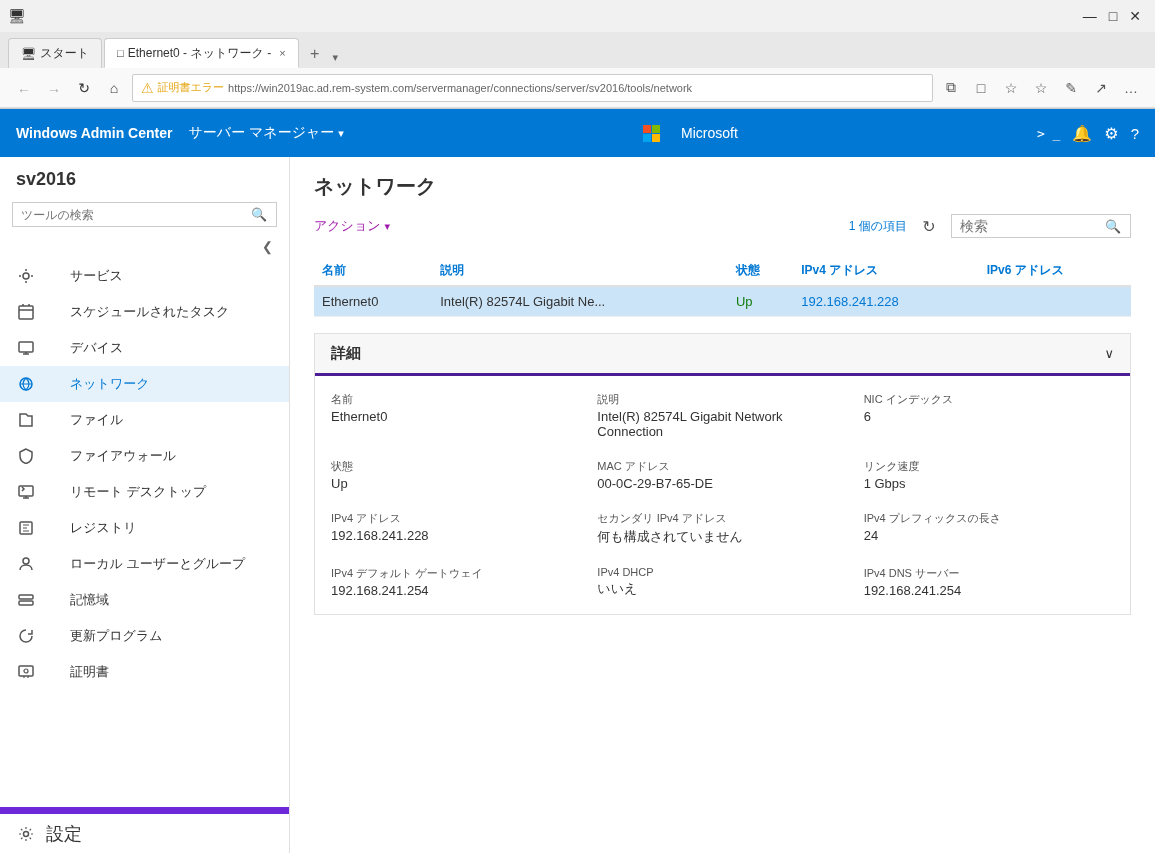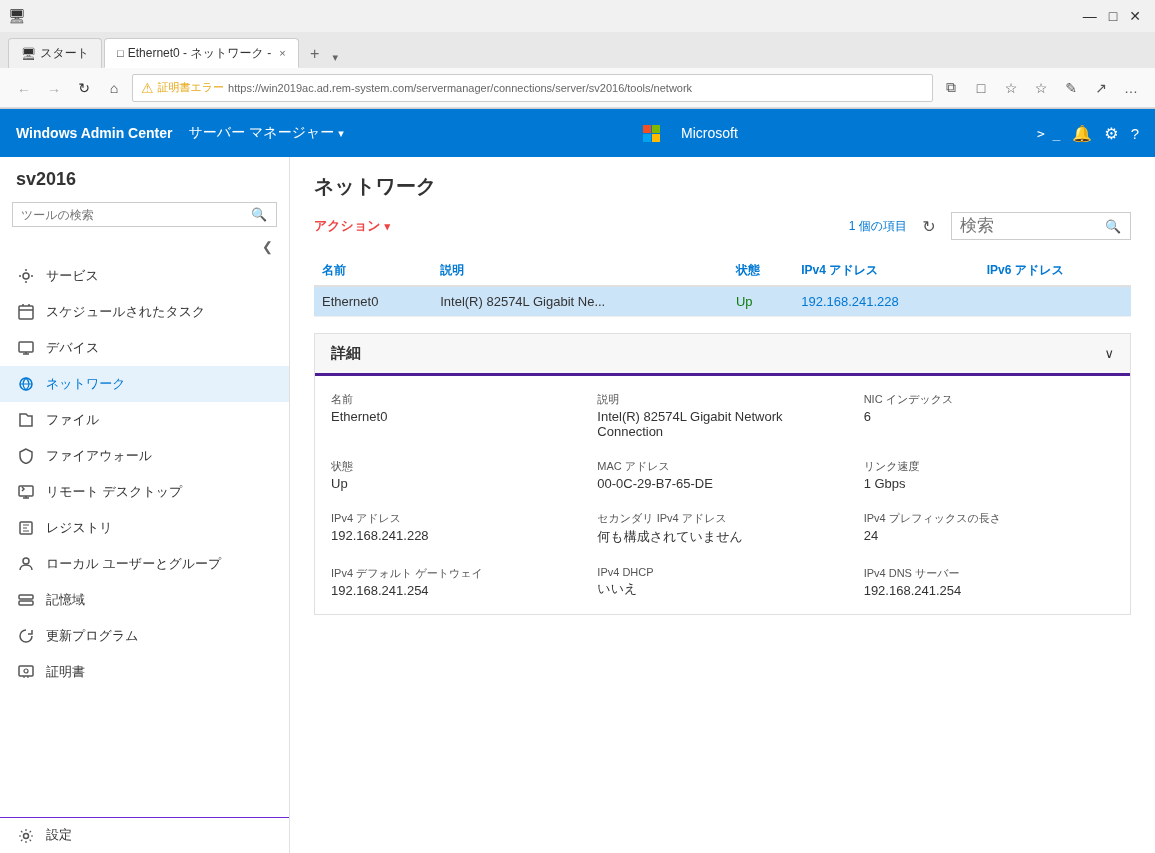--- a/index.html
+++ b/index.html
@@ -40,40 +40,40 @@
 
     
     .main-container { display: flex; height: calc(853px - 32px - 36px - 40px - 48px); }
 
     
     .sidebar { width: 290px; background: #fff; border-right: 1px solid #e0e0e0; display: flex; flex-direction: column; overflow: hidden; }
     .server-title { font-size: 18px; font-weight: 600; padding: 12px 16px 8px; }
     .sidebar-search { padding: 4px 12px 8px; }
     .sidebar-search-input { display: flex; align-items: center; border: 1px solid #ccc; padding: 4px 8px; width: 100%; }
     .sidebar-search-input input { border: none; outline: none; flex: 1; font-size: 12px; font-family: 'Segoe UI', sans-serif; }
-    .sidebar-item { display: flex; align-items: center; padding: 8px 16px; cursor: pointer; font-size: 13px; color: #333; }
+    .sidebar-item { display: flex; align-items: center; padding: 8px 16px; cursor: pointer; font-size: 13px; color: #333; gap: 24px; }
     .sidebar-item.active { background: #e6f2fb; color: #0078d4; }
     .sidebar-item-icon { width: 20px; height: 20px; margin-right: 10px; display: flex; align-items: center; justify-content: center; font-size: 14px; flex-shrink: 0; }
     .sidebar-collapse { padding: 0 8px; display: flex; align-items: center; justify-content: flex-end; cursor: pointer; color: #666; margin: 4px 0; }
-    .sidebar-settings { border-top: 1px solid #6d28d9; padding: 8px 16px; display: flex; cursor: pointer; font-size: 13px; }
+    .sidebar-settings { border-top: 7px solid #6d28d9; padding: 8px 16px; display: flex; align-items: center; cursor: pointer; font-size: 18px; }
 
     
     .content { flex: 1; overflow-y: auto; display: flex; flex-direction: column; }
 
     
     .network-header { padding: 16px 24px 8px; }
     .network-title { font-size: 20px; font-weight: 600; margin-bottom: 12px; }
     .toolbar { display: flex; align-items: center; margin-bottom: 8px; }
-    .action-btn { display: flex; align-items: center; color: #ef4444; cursor: pointer; font-size: 13px; padding: 4px 0; font-weight: bold; }
+    .action-btn { display: flex; align-items: center; color: #a21caf; cursor: pointer; font-size: 13px; padding: 4px 0; }
     .action-btn-arrow { margin-left: 4px; font-size: 11px; }
     .toolbar-right { margin-left: auto; display: flex; align-items: center; gap: 8px; }
     .item-count { color: #0078d4; font-size: 12px; text-align: center; }
     .refresh-btn { cursor: pointer; color: #555; font-size: 16px; width: 28px; height: 28px; display: flex; align-items: center; justify-content: center; }
     .search-box { display: flex; align-items: center; border: 1px solid #ccc; padding: 3px 8px; min-width: 180px; }
-    .search-box input { border: none; outline: none; font-size: 17px; flex: 1; font-family: 'Segoe UI', sans-serif; }
+    .search-box input { border: none; outline: none; font-size: 14px; flex: 1; font-family: 'Segoe UI', sans-serif; }
     .search-icon { color: #555; font-size: 13px; }
 
     
     .table-container { padding: 0 24px; }
     .data-table { width: 100%; border-collapse: collapse; }
     .data-table th { text-align: left; padding: 6px 8px; font-size: 12px; color: #0078d4; border-bottom: 2px solid #e0e0e0; font-weight: 600; cursor: pointer; }
     .data-table td { padding: 7px 8px; font-size: 13px; border-bottom: 1px solid #f0f0f0; }
     .data-table tr.selected td { background: #cce4f7; }
     .status-up { color: #107c10; }
 

